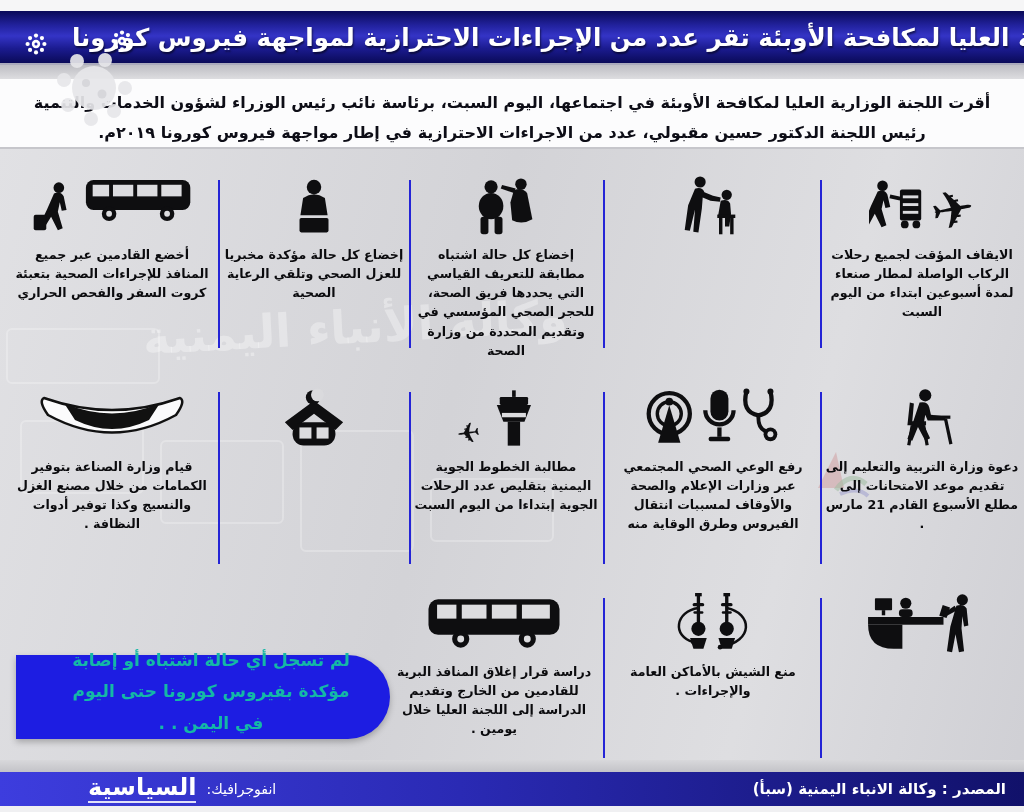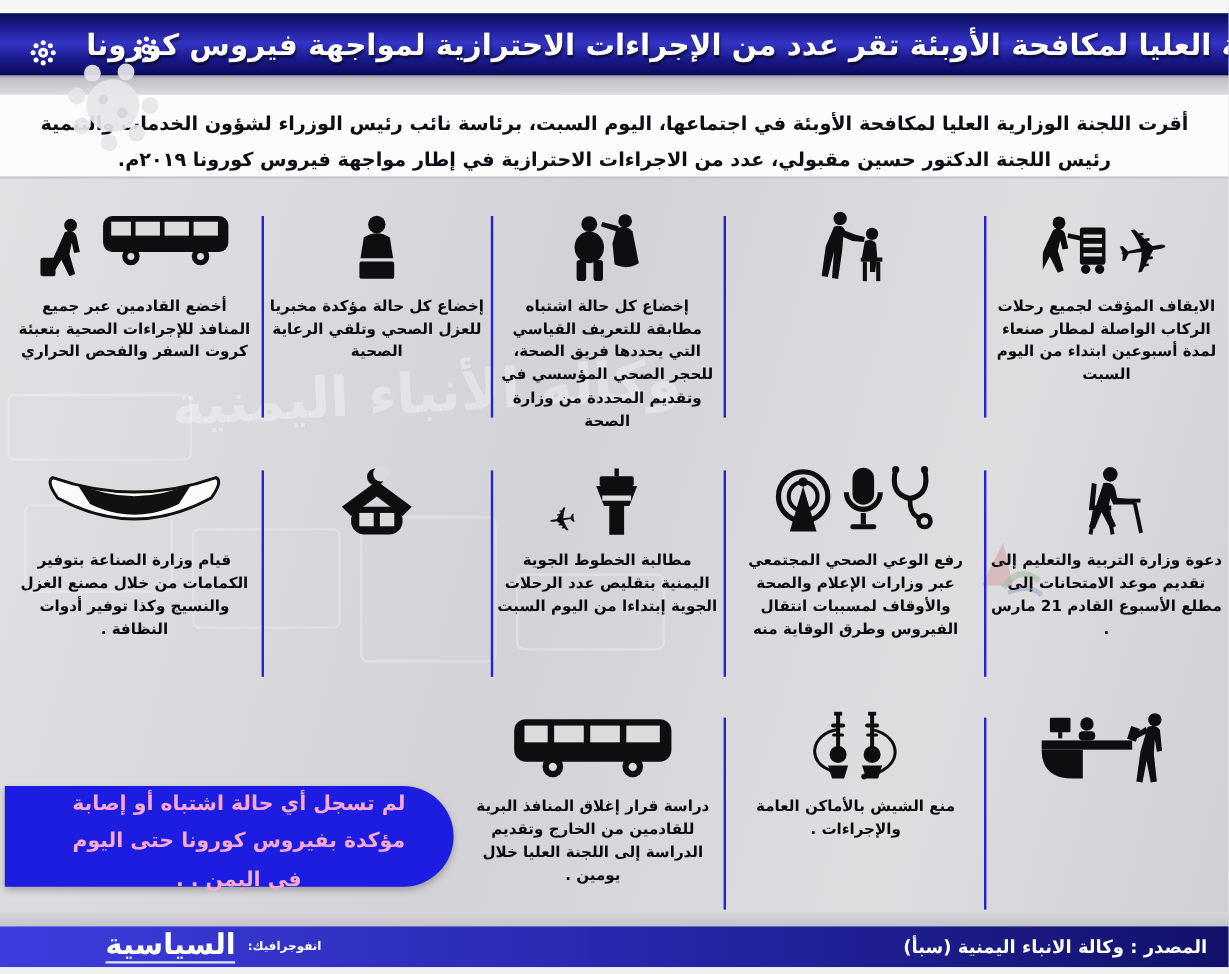--- a/index.html
+++ b/index.html
@@ -35,34 +35,34 @@
         font-size:12.6px;line-height:1.52;color:#0b0b0e;}
   .cell .ic{height:60px;display:flex;direction:ltr;align-items:flex-end;justify-content:center;
         gap:4px;margin-bottom:9px;}
   .cell svg{display:block;}
   .ik{fill:#0e0e10;}
   .plane-glyph{font-size:52px;line-height:52px;color:#0e0e10;display:inline-block;
         transform:rotate(-10deg);}
   .plane-small{font-size:28px;line-height:28px;color:#0e0e10;display:inline-block;
         transform:scaleX(-1) rotate(8deg);margin-right:-10px;}
   
-  .note{position:absolute;top:655px;left:4px;width:374px;height:84px;background:#1d1de2;
-        border-radius:0 46px 46px 0;color:#f9a8d4;display:flex;align-items:flex-start;justify-content:center;
+  .note{position:absolute;top:655px;left:16px;width:374px;height:84px;background:#1d1de2;
+        border-radius:0 46px 46px 0;color:#14b8a6;display:flex;align-items:flex-end;justify-content:center;
         direction:rtl;text-align:center;font-weight:bold;font-size:17px;line-height:1.85;
         padding:0 26px 0 42px;box-sizing:border-box;box-shadow:0 3px 6px rgba(0,0,0,.25);}
   
   .footer-strip{position:absolute;top:760px;left:0;right:0;height:12px;
         background:linear-gradient(180deg,#d8d8db,#c3c3c8);}
   .footer-bar{position:absolute;top:772px;left:0;right:0;height:34px;
         background:linear-gradient(90deg,#3d3dde 0%,#2a2ab4 45%,#11116a 100%);}
   .footer-source{position:absolute;right:18px;top:0;height:34px;line-height:34px;direction:rtl;
         color:#fff;font-weight:bold;font-size:15px;}
   .footer-credit{position:absolute;left:88px;top:0;height:34px;display:flex;direction:rtl;
         align-items:center;gap:10px;color:#fff;}
-  .credit-label{font-size:10px;font-weight:bold;}
+  .credit-label{font-size:14px;font-weight:normal;}
   .brand{font-size:24px;font-weight:bold;letter-spacing:-1px;border-bottom:2px solid rgba(255,255,255,.85);
         line-height:1.05;}
   .bottom-strip{position:absolute;top:806px;left:0;right:0;height:6px;background:#f0f0f2;}
 </style>
 </head>
 <body>
 
 <div class="page">
 
   <div class="top-strip"></div>

